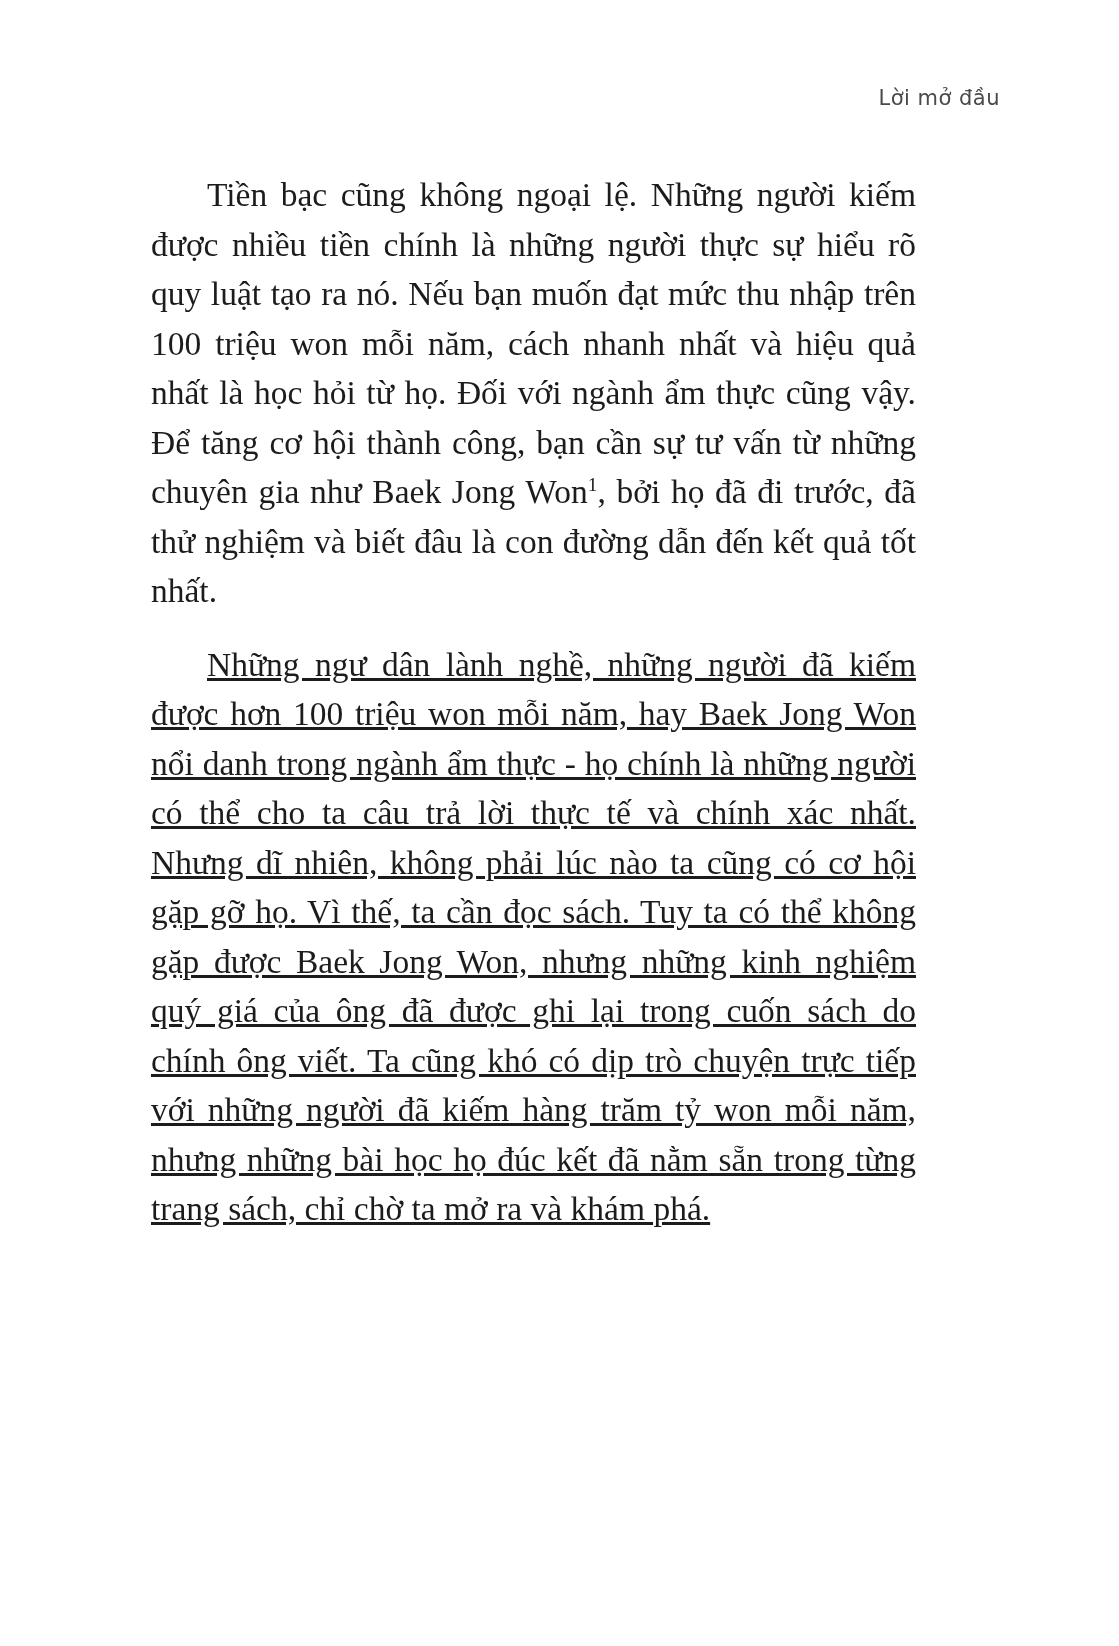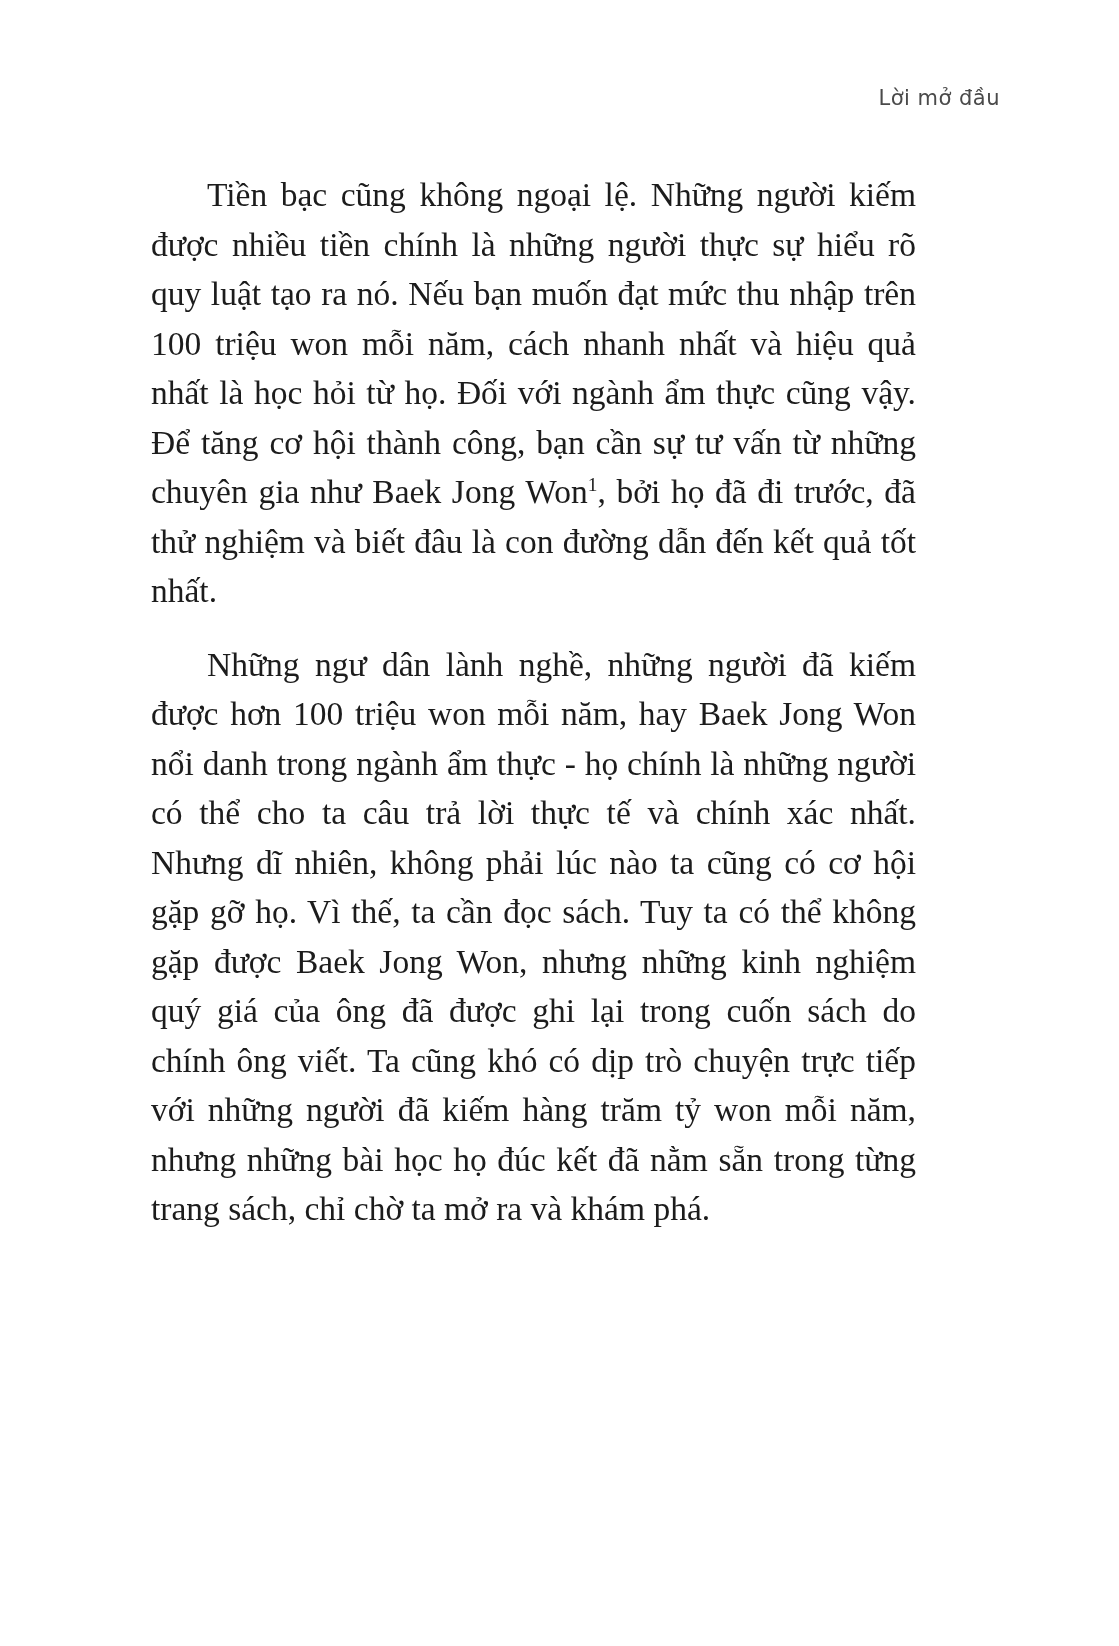--- a/index.html
+++ b/index.html
@@ -40,21 +40,21 @@
     font-family: "Liberation Serif", "DejaVu Serif", serif;
     font-size: 33.5px;
     line-height: 49.5px;
     color: #1c1c1c;
     text-align: justify;
     text-justify: inter-word;
     text-indent: 56px;
     margin: 0 0 24px 0;
     hyphens: none;
   }
-  .body-paragraph:last-child { margin-bottom: 0; }
+  .body-paragraph:last-child { margin-bottom: 0; text-decoration: underline; }
 
   .footnote-ref {
     font-size: 0.58em;
     vertical-align: super;
     line-height: 0;
   }
 
   
   .footnote-block {
     position: absolute;

